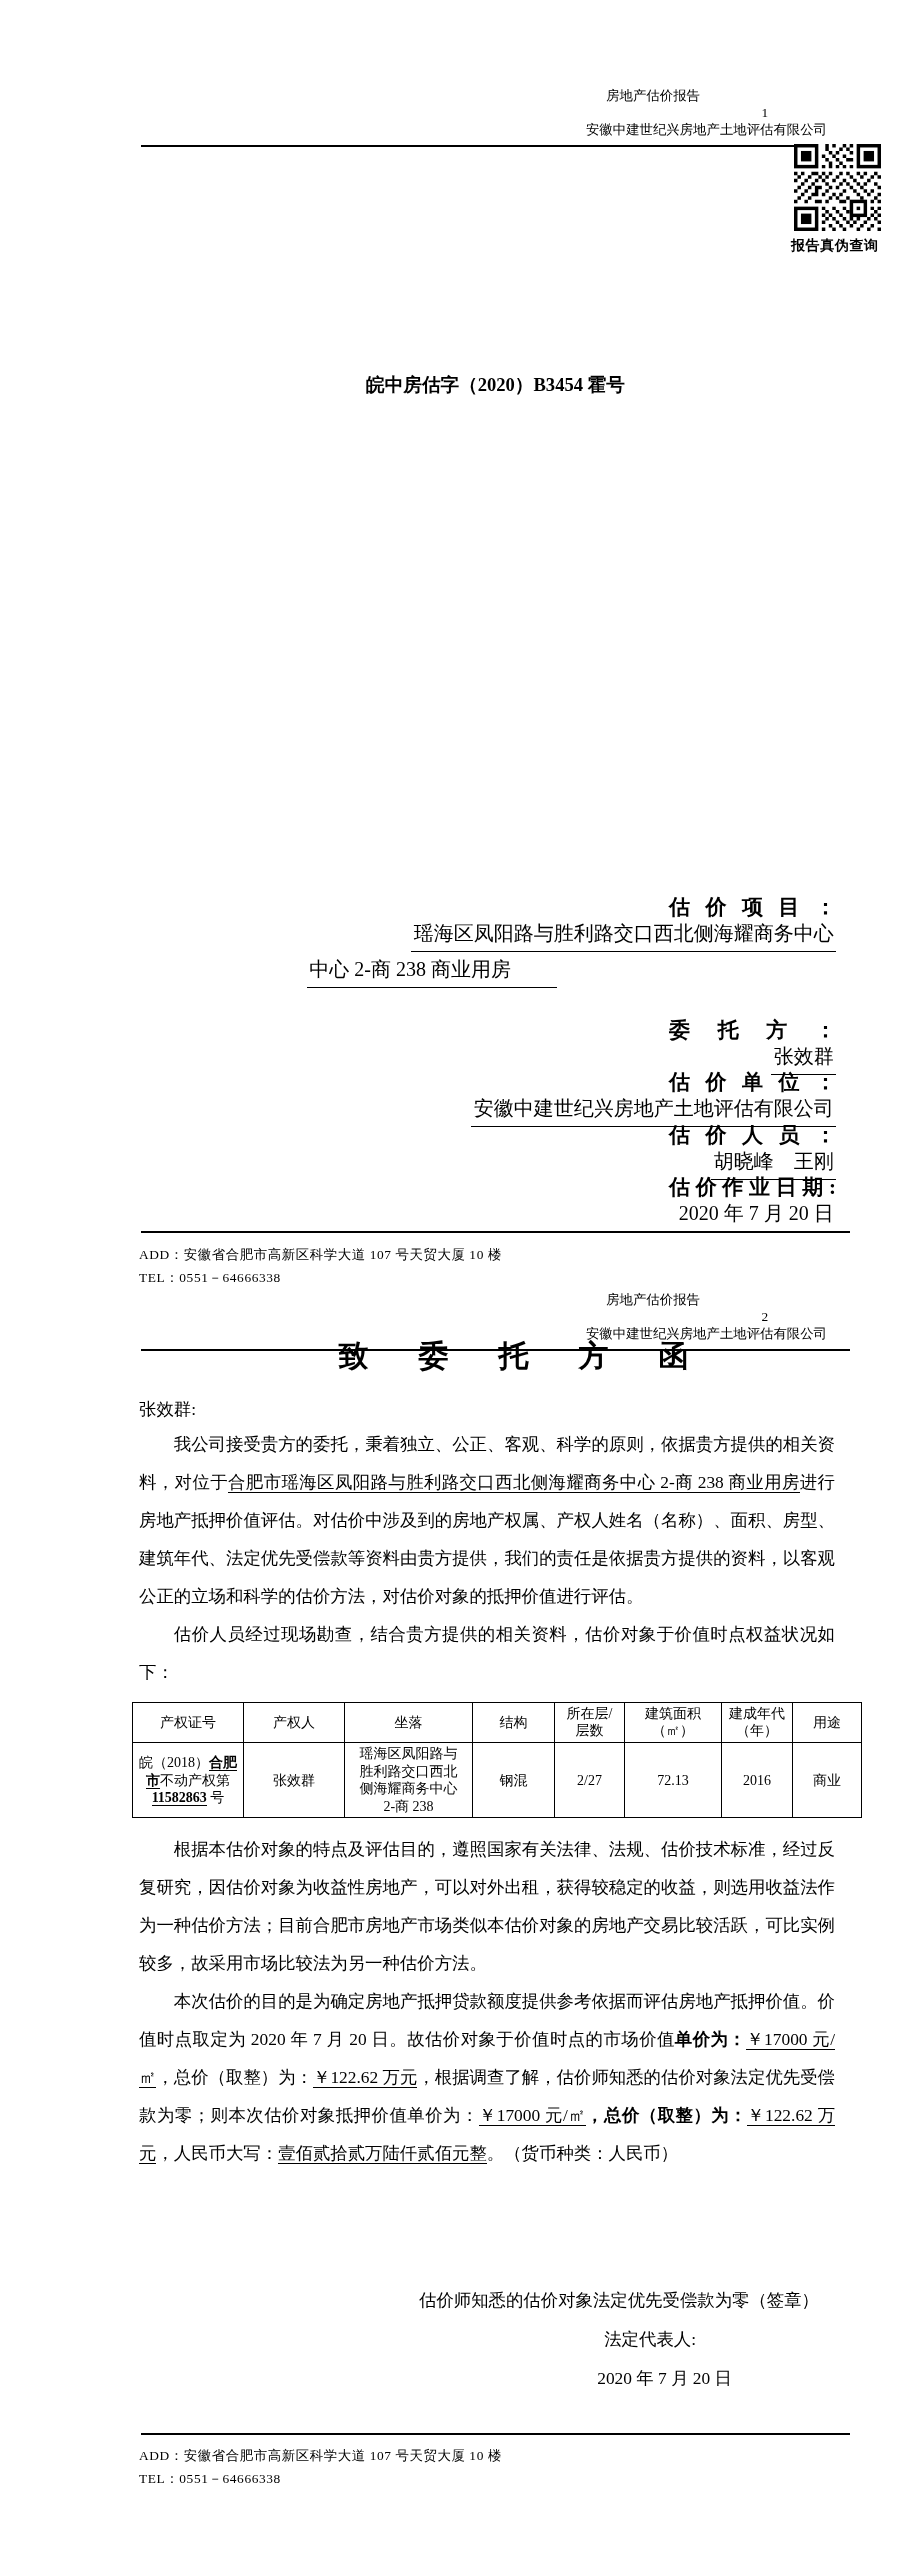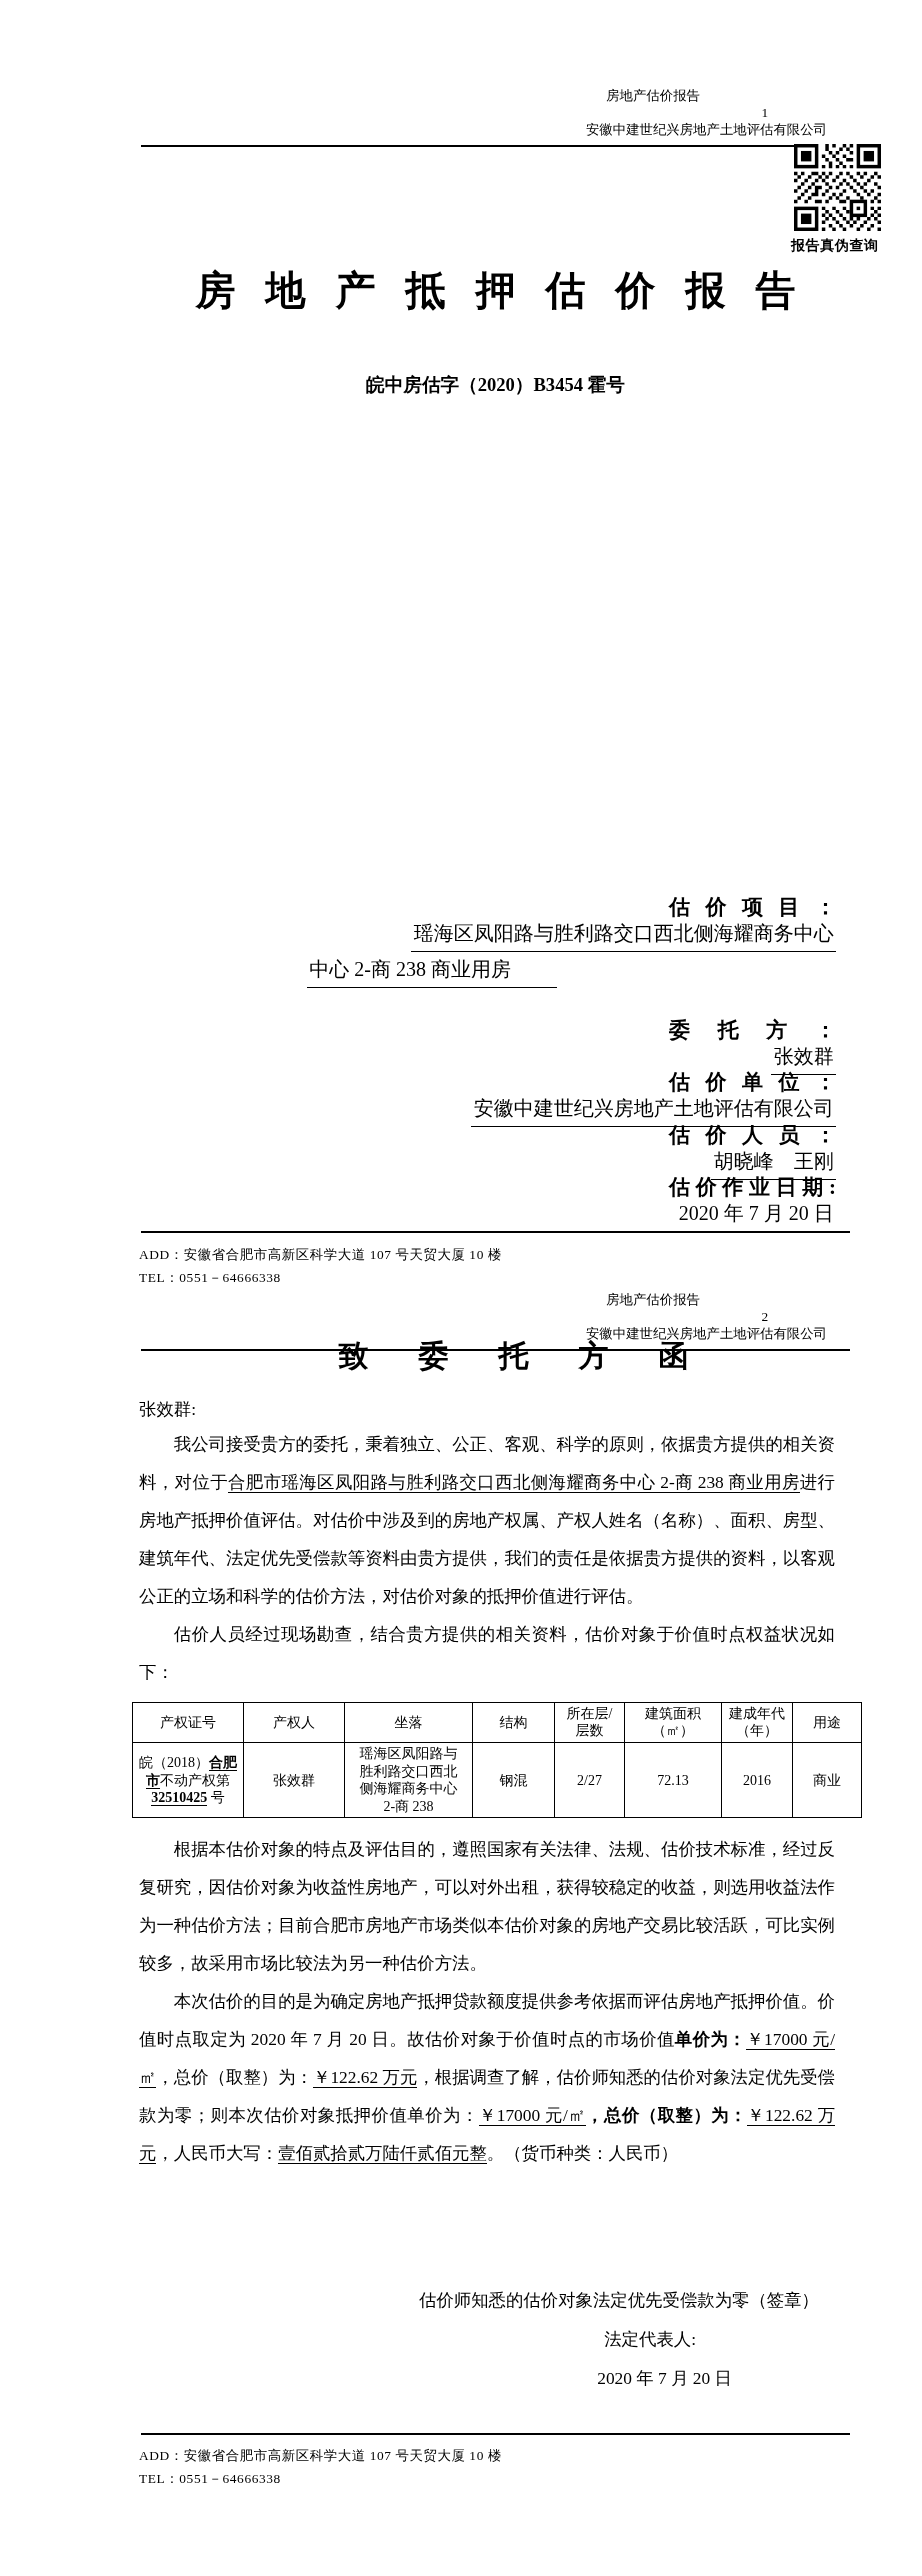--- a/index.html
+++ b/index.html
@@ -83,21 +83,20 @@
         <rect x="1" y="19" width="5" height="5" fill="#fff"></rect>
         <rect x="2" y="20" width="3" height="3" fill="#000"></rect>
       <rect x="16" y="16" width="5" height="5" fill="#000"></rect>
         <rect x="17" y="17" width="3" height="3" fill="#fff"></rect>
         <rect x="18" y="18" width="1" height="1" fill="#000"></rect>
       <path fill="#000" d="M9 0h1v1H9zM11 0h1v1h-1zM14 0h1v1h-1zM16 0h1v1h-1zM9 1h1v1H9zM13 1h1v1h-1zM15 1h1v1h-1zM10 2h1v1h-1zM12 2h1v1h-1zM16 2h1v1h-1zM8 3h1v1H8zM11 3h1v1h-1zM14 3h1v1h-1zM9 4h1v1H9zM12 4h1v1h-1zM15 4h1v1h-1zM16 4h1v1h-1zM10 5h1v1h-1zM13 5h1v1h-1zM8 6h1v1H8zM10 6h1v1h-1zM12 6h1v1h-1zM14 6h1v1h-1zM16 6h1v1h-1zM6 8h1v1H6zM6 10h1v1H6zM6 12h1v1H6zM6 14h1v1H6zM6 16h1v1H6zM0 8h1v1H0zM2 8h1v1H2zM5 8h1v1H5zM8 8h1v1H8zM10 8h1v1h-1zM13 8h1v1h-1zM15 8h1v1h-1zM18 8h1v1h-1zM20 8h1v1h-1zM23 8h1v1h-1zM1 9h1v1H1zM4 9h1v1H4zM7 9h1v1H7zM9 9h1v1H9zM12 9h1v1h-1zM16 9h1v1h-1zM19 9h1v1h-1zM22 9h1v1h-1zM24 9h1v1h-1zM0 10h1v1H0zM3 10h1v1H3zM8 10h1v1H8zM11 10h1v1h-1zM14 10h1v1h-1zM17 10h1v1h-1zM21 10h1v1h-1zM2 11h1v1H2zM5 11h1v1H5zM9 11h1v1H9zM13 11h1v1h-1zM15 11h1v1h-1zM18 11h1v1h-1zM20 11h1v1h-1zM23 11h1v1h-1zM1 12h1v1H1zM4 12h1v1H4zM7 12h1v1H7zM10 12h1v1h-1zM12 12h1v1h-1zM16 12h1v1h-1zM19 12h1v1h-1zM24 12h1v1h-1zM0 13h1v1H0zM3 13h1v1H3zM6 13h1v1H6zM9 13h1v1H9zM14 13h1v1h-1zM17 13h1v1h-1zM20 13h1v1h-1zM22 13h1v1h-1zM2 14h1v1H2zM5 14h1v1H5zM8 14h1v1H8zM11 14h1v1h-1zM13 14h1v1h-1zM18 14h1v1h-1zM21 14h1v1h-1zM24 14h1v1h-1zM1 15h1v1H1zM4 15h1v1H4zM10 15h1v1h-1zM12 15h1v1h-1zM15 15h1v1h-1zM19 15h1v1h-1zM23 15h1v1h-1zM0 16h1v1H0zM3 16h1v1H3zM7 16h1v1H7zM9 16h1v1H9zM13 16h1v1h-1zM14 16h1v1h-1zM22 16h1v1h-1zM24 16h1v1h-1zM8 18h1v1H8zM11 18h1v1h-1zM14 18h1v1h-1zM22 18h1v1h-1zM24 18h1v1h-1zM9 19h1v1H9zM12 19h1v1h-1zM15 19h1v1h-1zM23 19h1v1h-1zM8 20h1v1H8zM10 20h1v1h-1zM13 20h1v1h-1zM22 20h1v1h-1zM24 20h1v1h-1zM9 21h1v1H9zM11 21h1v1h-1zM14 21h1v1h-1zM16 21h1v1h-1zM18 21h1v1h-1zM21 21h1v1h-1zM23 21h1v1h-1zM8 22h1v1H8zM12 22h1v1h-1zM15 22h1v1h-1zM17 22h1v1h-1zM20 22h1v1h-1zM24 22h1v1h-1zM10 23h1v1h-1zM13 23h1v1h-1zM16 23h1v1h-1zM19 23h1v1h-1zM22 23h1v1h-1zM8 24h1v1H8zM11 24h1v1h-1zM14 24h1v1h-1zM18 24h1v1h-1zM21 24h1v1h-1zM24 24h1v1h-1z"></path>
     </svg>
     <div class="qrcap">报告真伪查询</div>
   </div>
 
-  <div class="abs title">房地产抵押估价报告</div>
   <div class="abs docno">皖中房估字（2020）B3454 霍号</div>
 
   <div class="abs frow" style="top:894px;">
     <div class="flabel">估价项目：</div>
     <div class="fval tj">瑶海区凤阳路与胜利路交口西北侧海耀商务中心</div>
   </div>
   <div class="abs" style="top:956px;left:307px;">
     <span class="fval2">中心 2-商 238 商业用房</span>
   </div>
 
@@ -155,21 +154,21 @@
           <th>产权证号</th>
           <th>产权人</th>
           <th>坐落</th>
           <th>结构</th>
           <th>所在层/层数</th>
           <th>建筑面积（㎡）</th>
           <th>建成年代（年）</th>
           <th>用途</th>
         </tr>
         <tr>
-          <td><span>皖（2018）</span><span class="cu">合肥市</span><span>不动产权第 </span><span class="cu">32510425</span><span> 号</span></td>
+          <td><span>皖（2018）</span><span class="cu">合肥市</span><span>不动产权第 </span><span class="cu">11582863</span><span> 号</span></td>
           <td>张效群</td>
           <td style="padding:2.3px 11.6px;">瑶海区凤阳路与胜利路交口西北侧海耀商务中心 2-商 238</td>
           <td>钢混</td>
           <td>2/27</td>
           <td>72.13</td>
           <td>2016</td>
           <td>商业</td>
         </tr>
       </tbody>
         </table>

